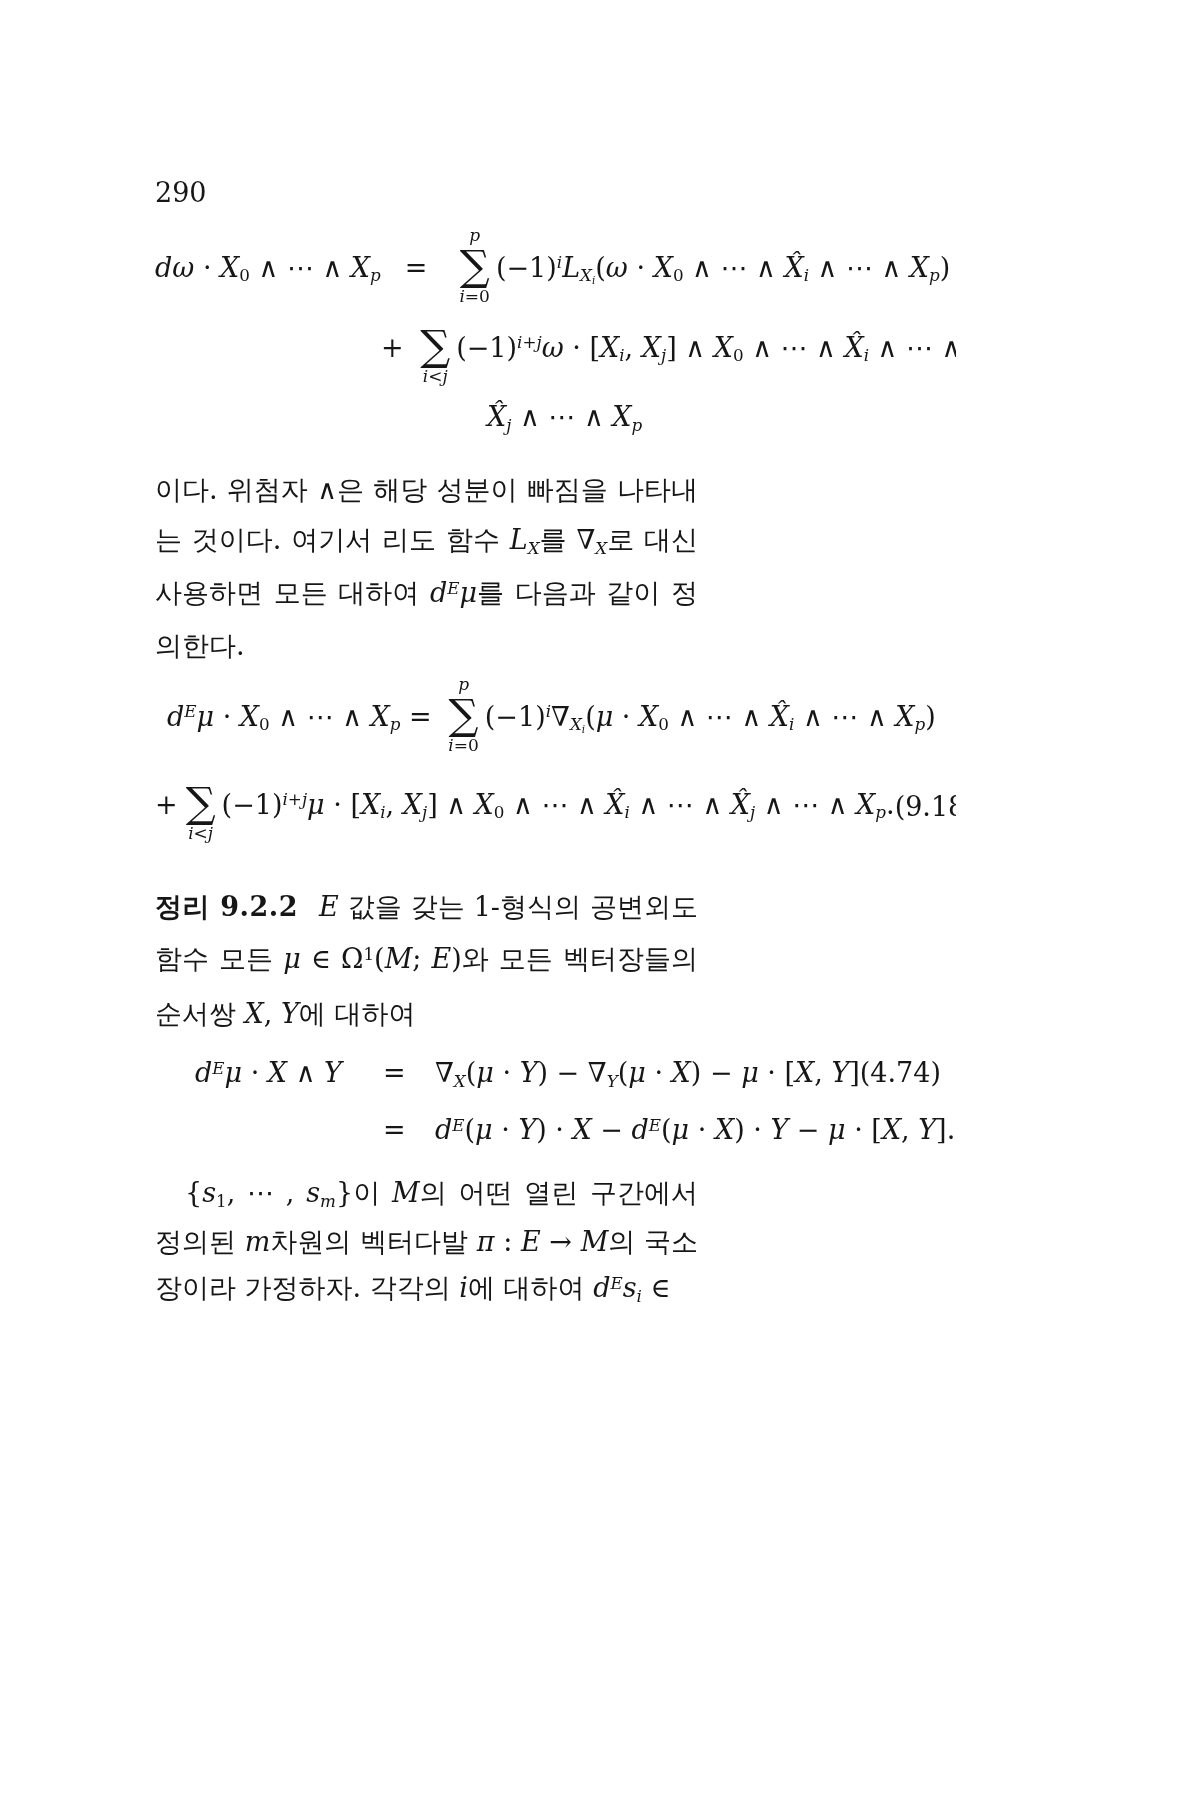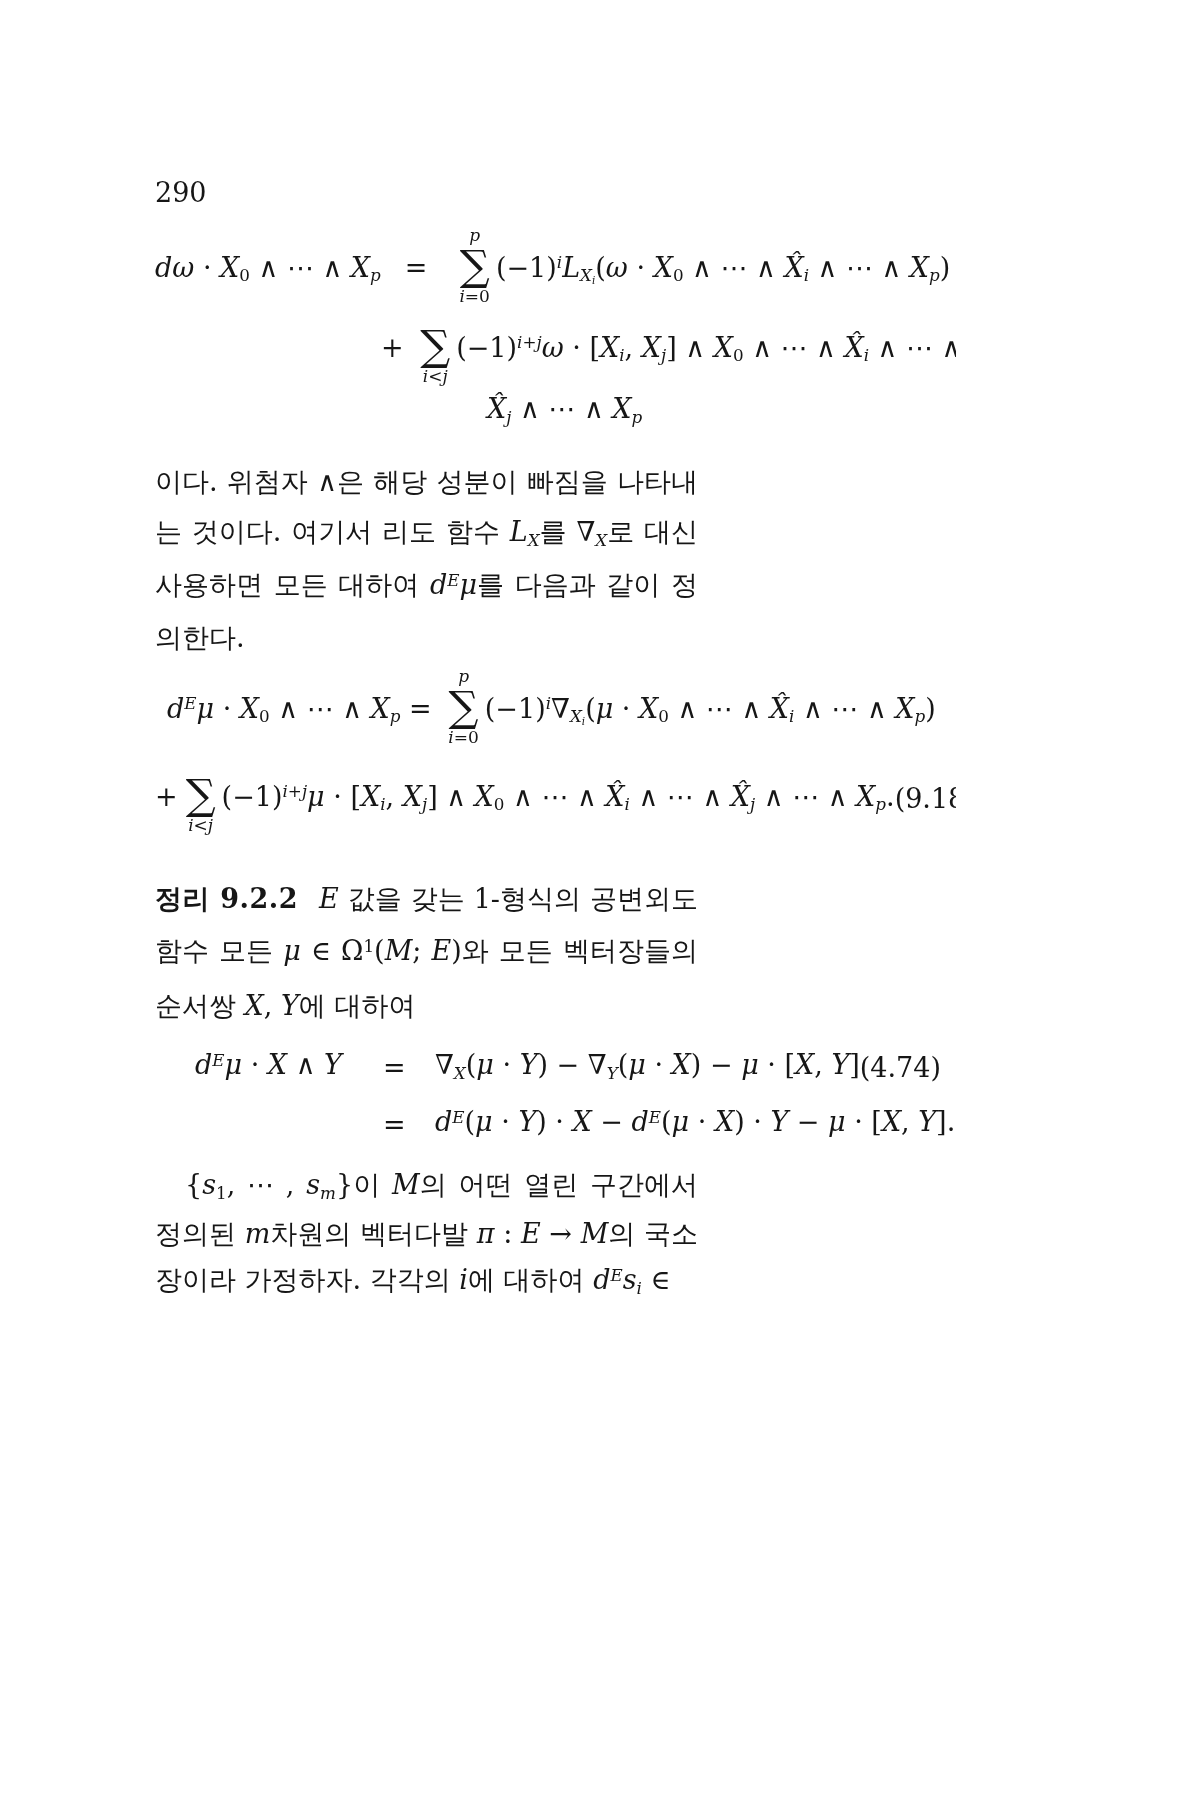--- a/index.html
+++ b/index.html
@@ -28,21 +28,21 @@
   .theorem b { margin-right: 12px; letter-spacing: 0.5px; }
   .final { margin-top: 10px; line-height: 46px; text-indent: 30px; }
 
   sup { font-size: 0.62em; vertical-align: baseline; position: relative; top: -0.5em; }
   sub { font-size: 0.62em; vertical-align: baseline; position: relative; top: 0.28em; }
 
   .eqblock { font-size: 27px; }
   .eq1 { margin-top: 20px; }
   .eqline { white-space: nowrap; }
   .l2 { padding-left: 226px; margin-top: 2px; }
-  .l3 { padding-left: 332px; margin-top: 0; line-height: 42px; }
+  .l3 { padding-left: 332px; margin-top: 8px; line-height: 42px; }
   .rel { display: inline-block; margin: 0 24px; }
 
   .sum {
     display: inline-flex;
     flex-direction: column;
     align-items: center;
     vertical-align: middle;
     margin: 0 6px 0 8px;
     position: relative;
     top: -3px;
@@ -55,21 +55,21 @@
     margin-top: 10px;
     display: flex;
     justify-content: space-between;
     align-items: center;
     font-size: 27px;
     white-space: nowrap;
   }
   .eqnum { font-size: 27px; }
 
   .eqalign { margin-top: 6px; font-size: 27px; }
-  .eqarow { display: flex; align-items: flex-end; line-height: 54px; white-space: nowrap; }
+  .eqarow { display: flex; align-items: flex-start; line-height: 54px; white-space: nowrap; }
   .alhs { flex: 0 0 228px; padding-left: 40px; }
   .arel { flex: 0 0 52px; }
   .arhs { flex: 0 1 auto; }
   .eqarow .eqnum { margin-left: auto; }
 
   .secheading {
     font-size: 28px;
     font-weight: bold;
     margin: 46px 0 0 0;
     letter-spacing: 0.5px;

